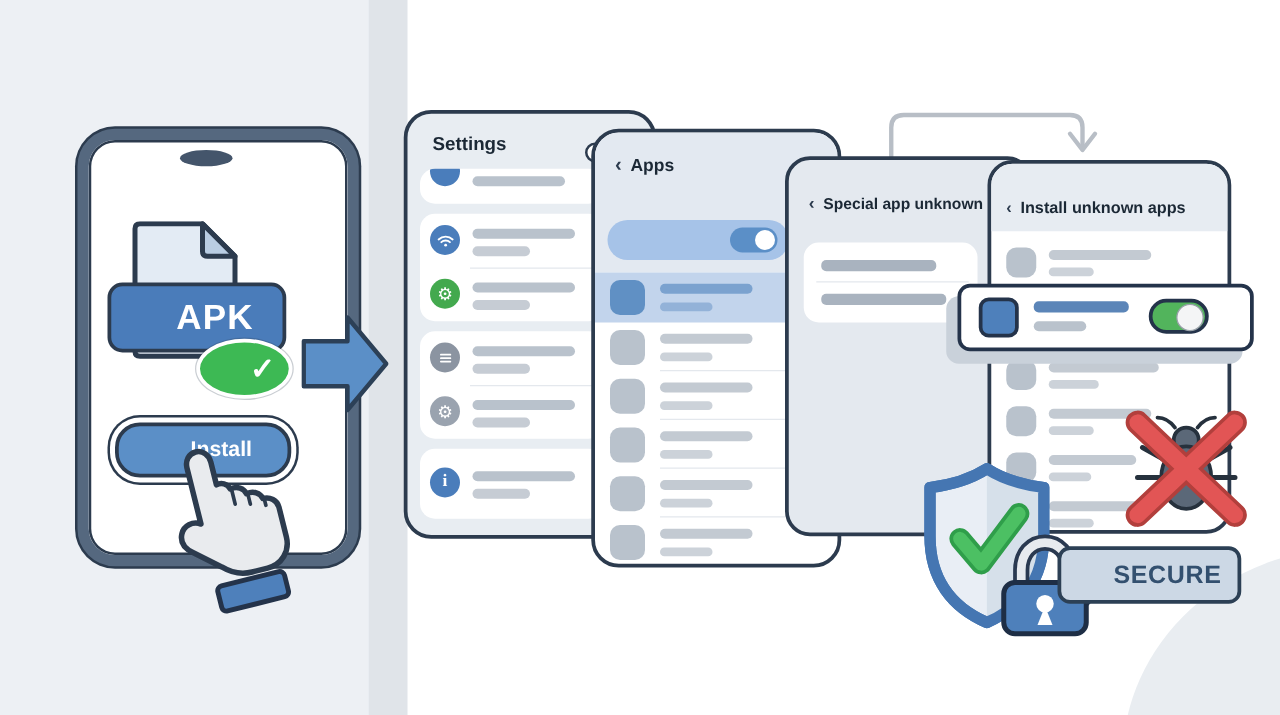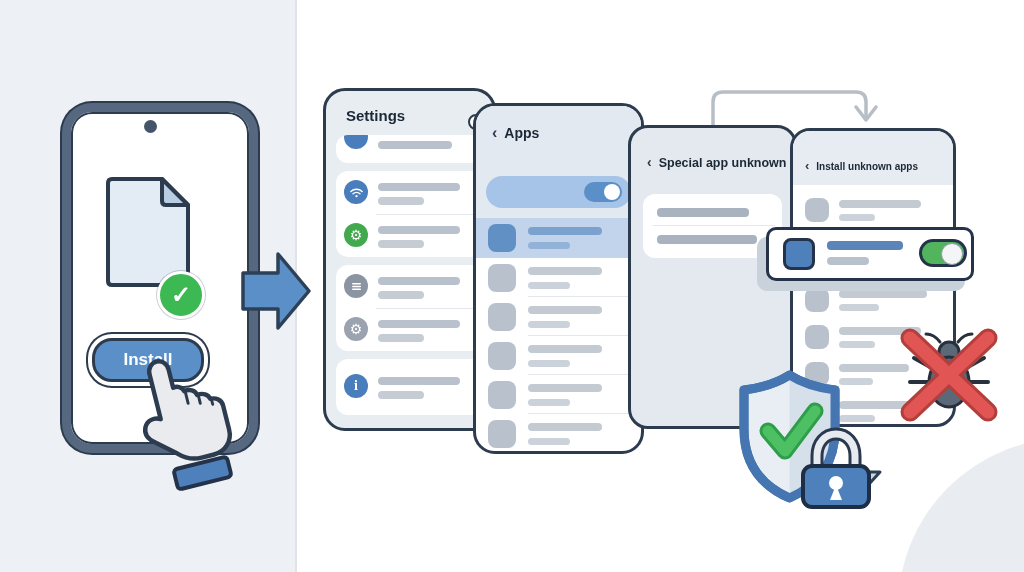--- a/index.html
+++ b/index.html
@@ -1,18 +1,18 @@
 <!DOCTYPE html>
 <html><head>
 <meta charset="utf-8">
 <style>
   html,body{margin:0;padding:0;}
   body{font-family:"Liberation Sans",sans-serif; background:#fff;}
   #canvas{position:relative;width:1024px;height:572px;overflow:hidden;background:#ffffff;}
-  .abs{position:absolute;}
+  .abs{position:absolute;padding-left:29px;}
 
   
   .bg-left{left:0;top:0;width:295px;height:572px;background:#edf0f4;}
   .bg-divider{left:295px;top:0;width:2px;height:572px;background:#e0e4e9;}
   .bg-circle{left:898px;top:438px;width:340px;height:340px;border-radius:50%;background:#e9edf1;}
 
   
   .phone{left:62px;top:103px;width:178px;height:332px;background:#fff;border:9px solid #55687f;border-radius:30px;box-shadow:0 0 0 2px #2c3b4e, inset 0 0 0 2px #2c3b4e;}
   .camera{left:144px;top:120px;width:13px;height:13px;border-radius:50%;background:#44556b;}
   .apk-badge{left:86px;top:226px;width:108px;height:50px;background:#4a7cba;border:3px solid #2c3b4e;border-radius:12px;display:flex;align-items:center;justify-content:center;color:#fff;font-weight:bold;font-size:28px;letter-spacing:1px;}
@@ -63,20 +63,23 @@
     <polyline points="166,27 176,40 186,27" fill="none" stroke="#b8bec6" stroke-width="3.5" stroke-linecap="round" stroke-linejoin="round"></polyline>
   </svg>
 
   <div class="abs phone"></div>
   <div class="abs camera"></div>
 
   <svg class="svgwrap" style="left:100px;top:177px;width:92px;height:112px;" viewBox="0 0 92 112">
     <path d="M8,6 Q8,2 12,2 L62,2 L88,28 L88,104 Q88,108 84,108 L12,108 Q8,108 8,104 Z" fill="#e3ebf4" stroke="#2c3b4e" stroke-width="4" stroke-linejoin="round"></path>
     <path d="M62,2 L62,24 Q62,28 66,28 L88,28 Z" fill="#b9cde3" stroke="#2c3b4e" stroke-width="4" stroke-linejoin="round"></path>
   </svg>
+  <div class="abs apk-badge">
+    <span>APK</span>
+  </div>
   <div class="abs check-circle">
     <span>✓</span>
   </div>
 
   <div class="abs install-btn">
     <span>Install</span>
   </div>
 
   <svg class="svgwrap" style="left:132px;top:348px;width:108px;height:142px;transform:rotate(-14deg);z-index:3;" viewBox="0 0 110 140">
     <path d="M40,6 C34,6 30,11 30,17 L30,64 C24,60 16,62 13,68 C10,74 12,80 18,85 L38,102 C44,108 52,112 61,112 L74,112 C86,112 95,103 95,91 L95,66 C95,60 90,56 84,56 C83,51 78,48 72,49 C71,44 66,41 60,42 C59,37 54,35 50,36 L50,17 C50,11 46,6 40,6 Z" fill="#e9ebee" stroke="#2c3b4e" stroke-width="4.5" stroke-linejoin="round"></path>
@@ -209,21 +212,21 @@
       <div class="bar" style="left:14px;top:14px;width:92px;height:9px;background:#a9b3bf;"></div>
       <div class="divline" style="left:10px;top:31px;width:122px;"></div>
       <div class="bar" style="left:14px;top:41px;width:100px;height:9px;background:#a9b3bf;"></div>
     </div>
   </div>
 
   <div class="abs panel p4">
     <div style="position:absolute;left:0;top:0;width:100%;height:54px;background:#e7ecf2;"></div>
     <div style="position:absolute;left:12px;top:27px;display:flex;align-items:baseline;">
       <span class="backchev" style="font-size:13px;">‹</span>
-      <span class="ptitle" style="font-size:10px;">Install unknown apps</span>
+      <span class="ptitle" style="font-size:13px;">Install unknown apps</span>
     </div>
     <div class="row" style="top:62px;height:36px;">
       <div class="ic-square" style="left:12px;top:5px;width:24px;height:24px;"></div>
       <div class="bar" style="left:46px;top:7px;width:82px;"></div>
       <div class="bar" style="left:46px;top:21px;width:36px;height:7px;background:#ccd2d9;"></div>
     </div>
     <div class="row" style="top:152px;height:36px;">
       <div class="ic-square" style="left:12px;top:5px;width:24px;height:24px;"></div>
       <div class="bar" style="left:46px;top:7px;width:88px;"></div>
       <div class="bar" style="left:46px;top:21px;width:40px;height:7px;background:#ccd2d9;"></div>
@@ -279,14 +282,17 @@
     <path d="M19,44 V30 C19,17 27,8 38,8 C49,8 57,17 57,30 V44" fill="none" stroke="#2a3950" stroke-width="13"></path>
     <path d="M19,44 V30 C19,17 27,8 38,8 C49,8 57,17 57,30 V44" fill="none" stroke="#e7eaee" stroke-width="7"></path>
     <rect x="5" y="40" width="66" height="41" rx="9" fill="#4e80bb" stroke="#1e2e45" stroke-width="4"></rect>
     <circle cx="38" cy="57" r="7" fill="#fff"></circle>
     <path d="M38,59 L32,74 H44 Z" fill="#fff"></path>
   </svg>
 
   <svg class="svgwrap" style="left:852px;top:470px;width:30px;height:26px;z-index:9;" viewBox="0 0 30 26">
     <path d="M4,2 H28 L8,24 Z" fill="#ccd8e5" stroke="#2c4055" stroke-width="3" stroke-linejoin="round"></path>
   </svg>
+  <div class="abs secure-bubble">
+    <span>SECURE</span>
+  </div>
 
 </div>
 
 </body></html>

